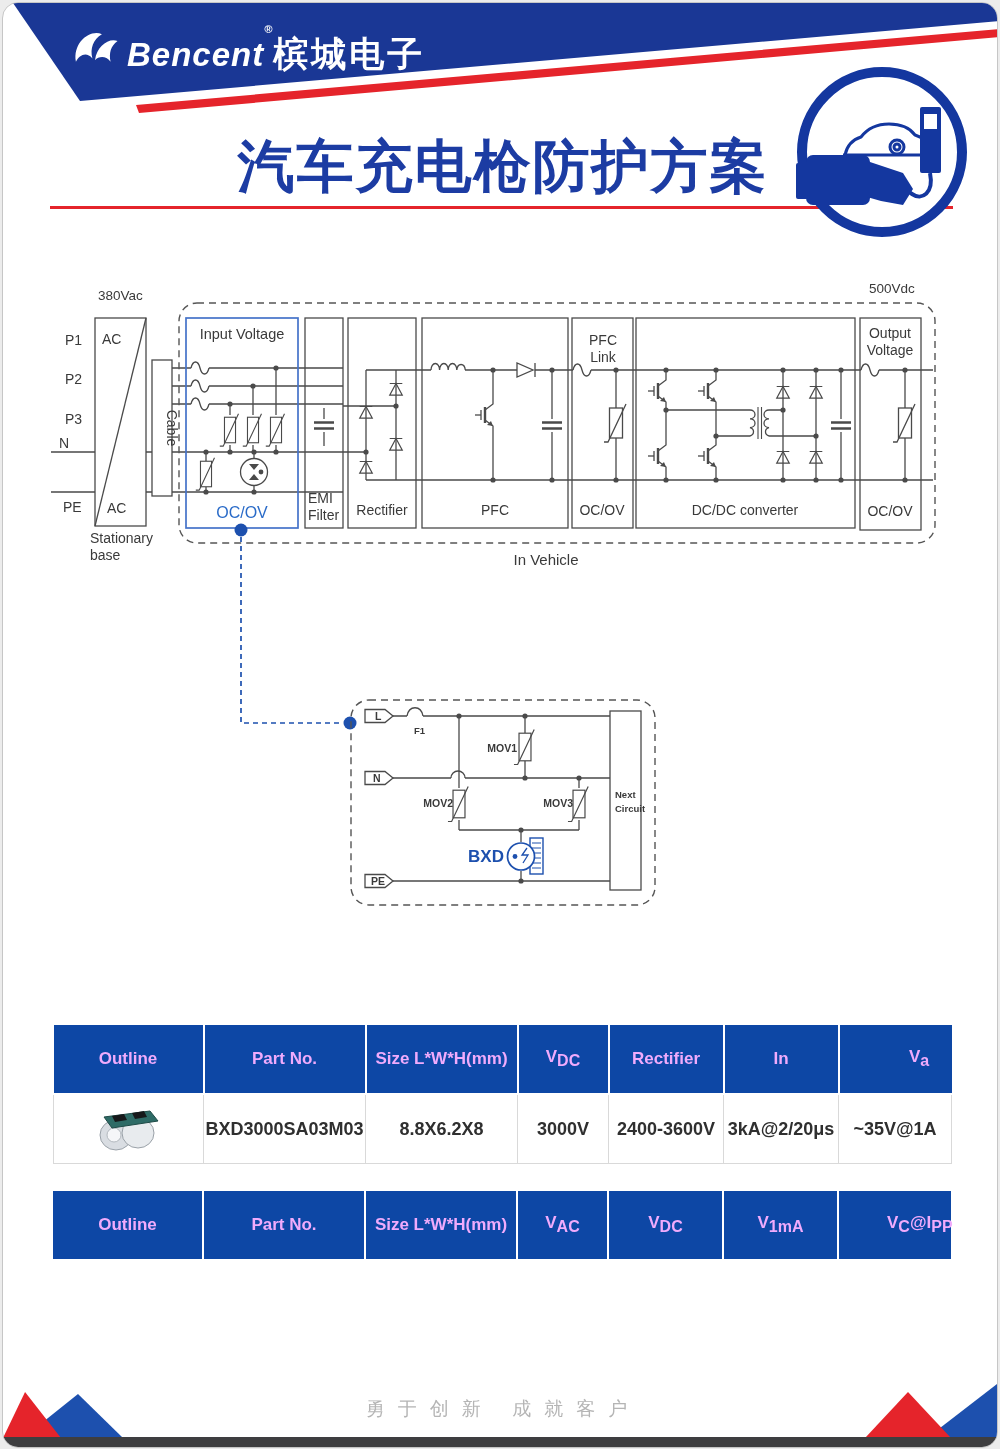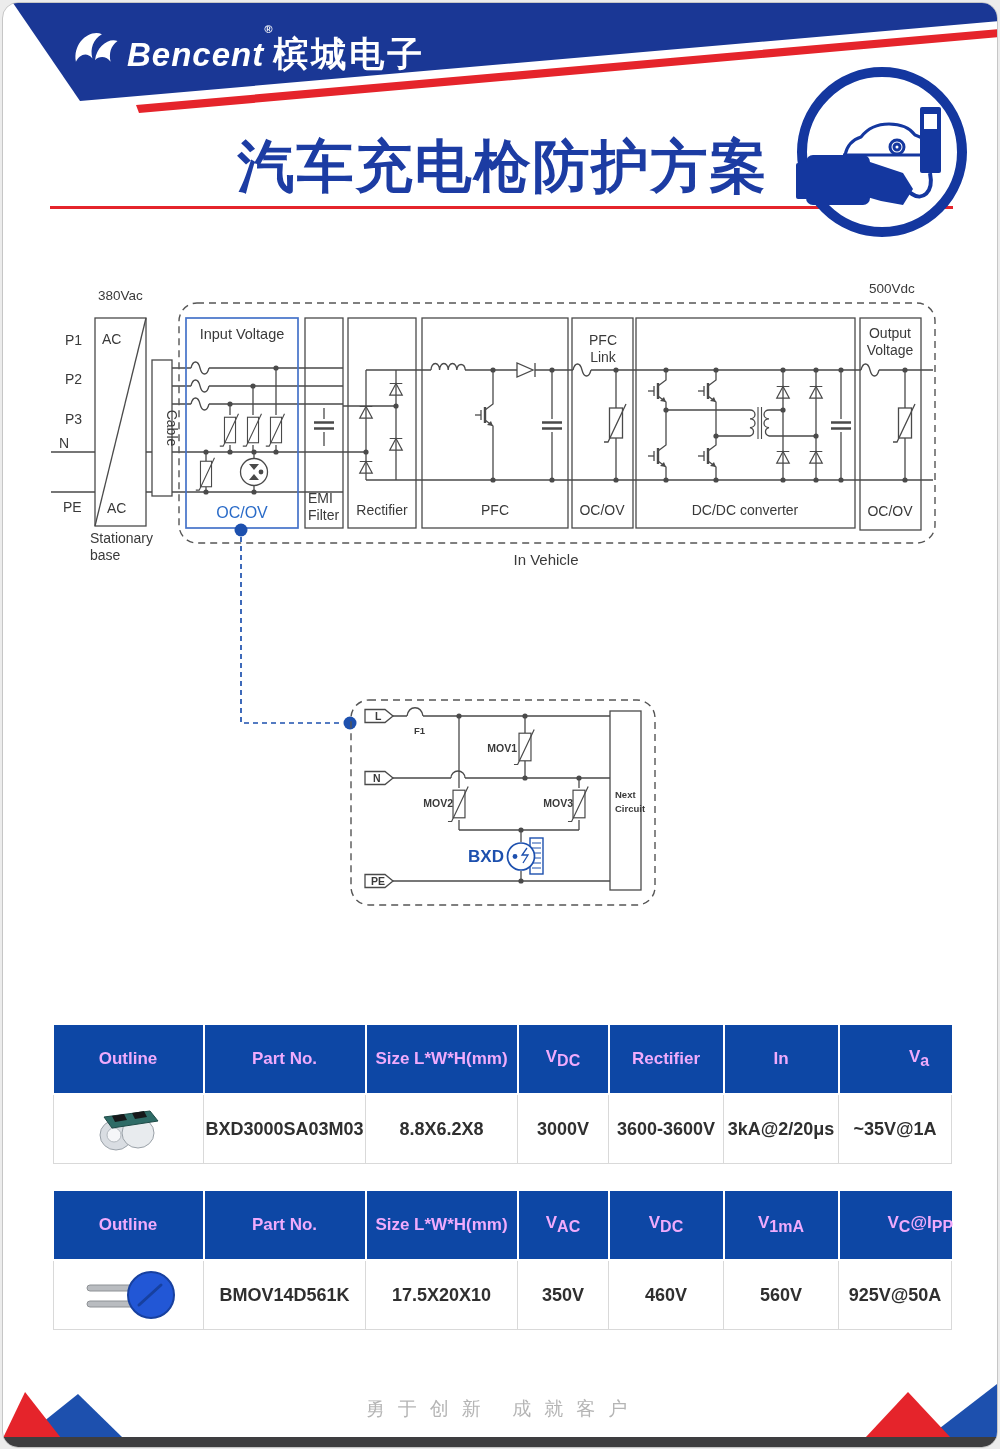--- a/index.html
+++ b/index.html
@@ -358,21 +358,21 @@
           <ellipse cx="46" cy="32" rx="16" ry="15" fill="#e8ebee" stroke="#9aa1a8"></ellipse>
           <ellipse cx="22" cy="34" rx="7" ry="7" fill="#f5f6f8" stroke="#b3b9bf"></ellipse>
           <polygon points="12,16 58,10 66,20 20,27" fill="#2e6b66" stroke="#1f4b47"></polygon>
           <polygon points="20,15 32,13 35,19 23,21" fill="#16181a"></polygon>
           <polygon points="40,12 52,10 55,16 43,18" fill="#16181a"></polygon>
         </svg>
       </td>
       <td>BXD3000SA03M03</td>
       <td>8.8X6.2X8</td>
       <td>3000V</td>
-      <td>3600-3600V</td>
+      <td>2400-3600V</td>
       <td>3kA@2/20μs</td>
       <td>~35V@1A</td>
     </tr>
   </tbody>
       </table>
 
   <table class="spec-table" style="top:1188px;">
     <colgroup>
           <col style="width:150px">
           <col style="width:162px">
@@ -385,36 +385,20 @@
     <tbody>
           <tr>
       <th><span>Outline</span></th>
       <th><span>Part No.</span></th>
       <th><span>Size L*W*H(mm)</span></th>
       <th><span>V</span><sub>AC</sub></th>
       <th><span>V</span><sub>DC</sub></th>
       <th><span>V</span><sub>1mA</sub></th>
       <th><span>V</span><sub>C</sub><span>@I</span><sub>PP</sub></th>
     </tr>
-    <tr>
-      <td class="outline-cell">
-        <svg width="100" height="56" viewBox="0 0 100 56">
-          <rect x="8" y="18" width="52" height="6" rx="3" fill="#b9bcc0" stroke="#8e9296"></rect>
-          <rect x="8" y="34" width="52" height="6" rx="3" fill="#b9bcc0" stroke="#8e9296"></rect>
-          <circle cx="72" cy="28" r="23" fill="#2257d6" stroke="#17409f" stroke-width="2"></circle>
-          <path d="M60,38 L82,18" stroke="#17409f" stroke-width="3" stroke-linecap="round"></path>
-        </svg>
-      </td>
-      <td>BMOV14D561K</td>
-      <td>17.5X20X10</td>
-      <td>350V</td>
-      <td>460V</td>
-      <td>560V</td>
-      <td>925V@50A</td>
-    </tr>
   </tbody>
       </table>
 
   <div class="slogan">勇于创新    成就客户</div>
   <div class="tri tri-blue-l"></div>
   <div class="tri tri-red-l"></div>
   <div class="tri tri-blue-r"></div>
   <div class="tri tri-red-r"></div>
   <div class="bottom-bar"></div>
 

